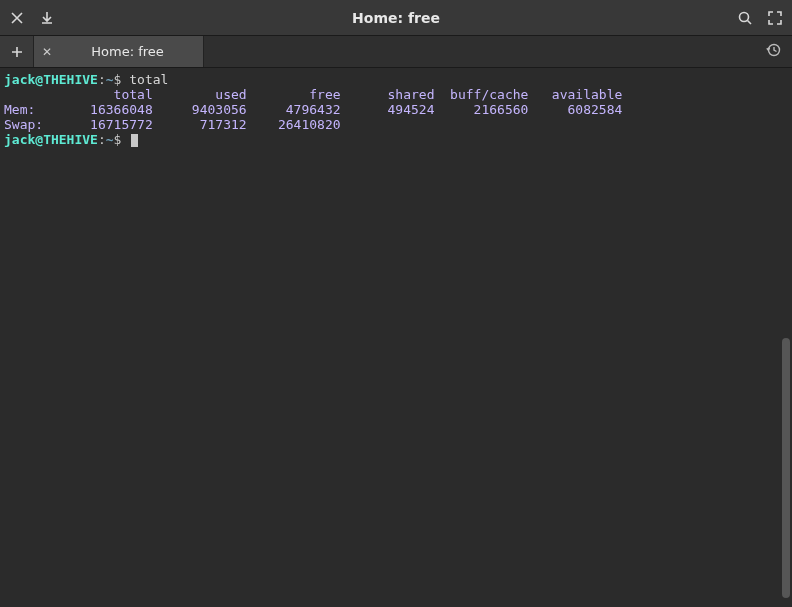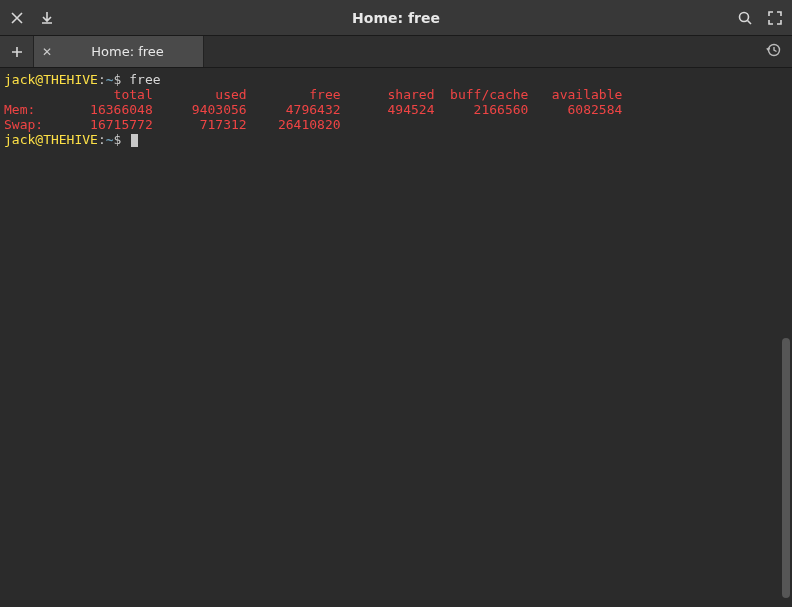--- a/index.html
+++ b/index.html
@@ -73,25 +73,25 @@
       padding: 4px 4px;
       font-family: "DejaVu Sans Mono","Liberation Mono",Menlo,Consolas,monospace;
       font-size: 13px;
       line-height: 15px;
       white-space: pre;
       color: #c8c8c8;
       height: calc(607px - 36px - 32px);
       overflow-y: auto;
       position: relative;
     }
-    .p-user { color: #fde047; font-weight: normal; text-align: right; }
+    .p-user { color: #5eead4; font-weight: bold; text-align: right; }
     .p-sep { color: #c8c8c8; }
     .p-path { color: #6e9fb9; font-weight: bold; }
     .cmd { color: #d8d8d8; }
-    .out { color: #ef4444; }
+    .out { color: #c4b5fd; }
     .cursor {
       display: inline-block;
       width: 7px; height: 13px;
       background: #c8c8c8;
       vertical-align: text-bottom;
       margin-left: 2px;
     }
     .scrollbar-track {
       position: absolute;
       right: 2px;
@@ -148,19 +148,19 @@
     <span class="history-icon">
       <svg width="16" height="16" viewBox="0 0 16 16">
           <circle cx="8" cy="8" r="5.5" stroke="#bbb" stroke-width="1.4" fill="none"></circle>
           <path d="M8 5 V8 L10.5 9.5" stroke="#bbb" stroke-width="1.4" fill="none"></path>
           <path d="M2.2 8 L0.8 6.2 M2.2 8 L3.6 6" stroke="#bbb" stroke-width="1.4" fill="none"></path>
         </svg>
     </span>
   </div>
 </div>
 
-<div class="terminal"><span class="p-user">jack@THEHIVE</span><span class="p-sep">:</span><span class="p-path">~</span><span class="p-sep">$</span> <span class="cmd">free</span>
+<div class="terminal"><span class="p-user">jack@THEHIVE</span><span class="p-sep">:</span><span class="p-path">~</span><span class="p-sep">$</span> <span class="cmd">total</span>
 <span class="out">              total        used        free      shared  buff/cache   available</span>
 <span class="out">Mem:       16366048     9403056     4796432      494524     2166560     6082584</span>
 <span class="out">Swap:      16715772      717312    26410820</span>
 <span class="p-user">jack@THEHIVE</span><span class="p-sep">:</span><span class="p-path">~</span><span class="p-sep">$</span> <span class="cursor"></span>
 <div class="scrollbar-track"></div>
 </div>
 
 </body></html>

